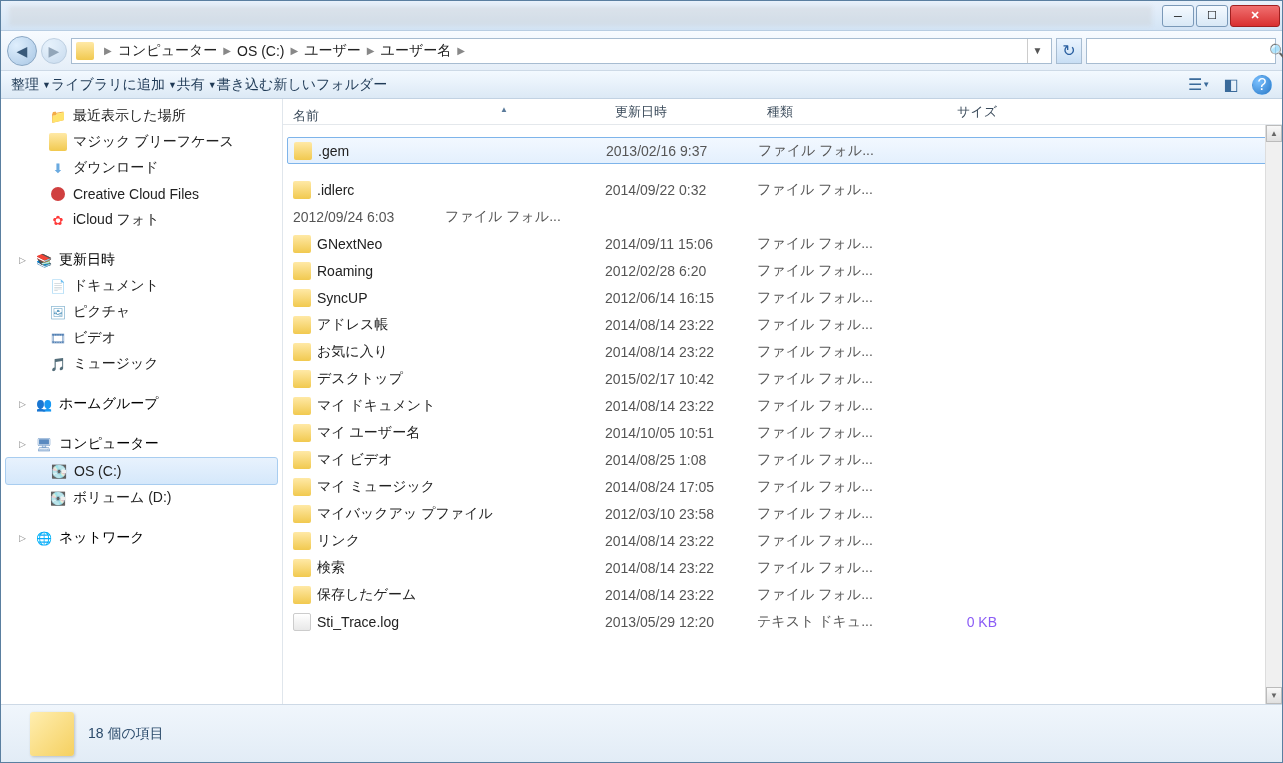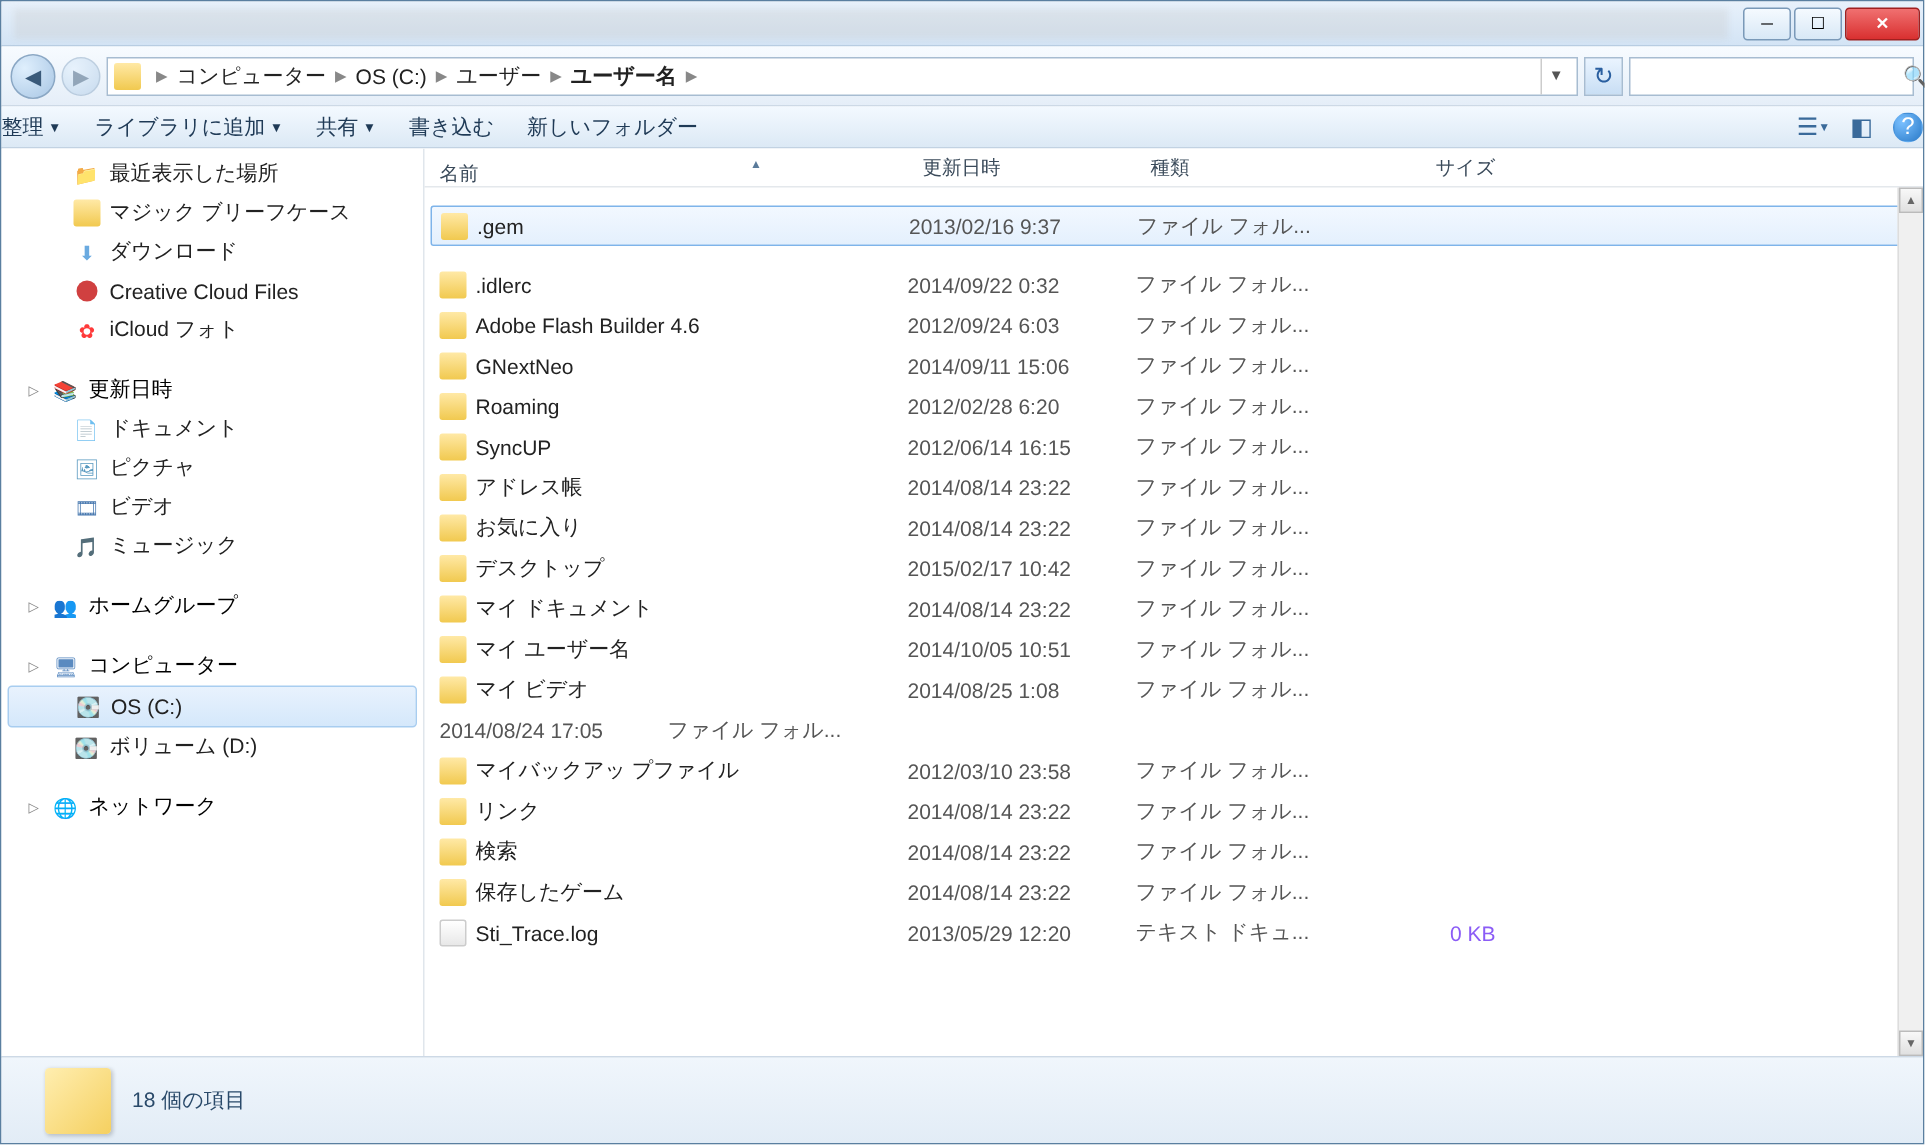--- a/index.html
+++ b/index.html
@@ -15,28 +15,28 @@
 .win-btn.max::before { content:"☐"; }
 .win-btn.close::before { content:"✕"; font-weight:bold; }
 
 .navbar { height: 40px; display: flex; align-items: center; padding: 4px 6px; background: linear-gradient(to bottom,#f7fbff,#e5eef8); border-bottom: 1px solid #cdd9e6; gap: 4px; }
 .nav-btn { width: 30px; height: 30px; border-radius: 50%; border: 1px solid #8aa7c4; background: radial-gradient(circle at 30% 30%,#dfeffd,#a8c6e4); display: flex; align-items:center; justify-content:center; font-size:14px; color:#3a5a7a; cursor:pointer; }
 .nav-btn.fwd { opacity:0.5; width:26px; height:26px; }
 .breadcrumbs { flex: 1; height: 26px; border: 1px solid #a7bcd1; background: #fff; display:flex; align-items:center; padding: 0 4px; }
 .bc-icon { width:18px; height:18px; background: linear-gradient(to bottom,#ffe9a6,#f1c94f); border-radius:2px; margin-right:4px; }
 .bc-sep { color:#888; margin: 0 6px; font-size:10px; }
 .bc-item { font-size: 14px; color: #222; cursor: pointer; }
-.bc-item.bold { font-weight: bold; }
+.bc-item.bold { font-weight: normal; }
 .bc-drop { width:20px; height:24px; border-left:1px solid #ccc; display:flex; align-items:center; justify-content:center; font-size:10px; color:#555; cursor:pointer; margin-left:auto; }
 .refresh-btn { width:26px; height:26px; border:1px solid #a7bcd1; background:linear-gradient(to bottom,#eaf4ff,#c8def4); color:#2a5fa0; display:flex;align-items:center;justify-content:center; cursor:pointer; }
 .searchbox { width:190px; height:26px; border:1px solid #a7bcd1; background:#fff; display:flex; align-items:center; padding: 0 6px; }
 .searchbox input { border:none; flex:1; outline:none; font-size:13px; }
 .search-ico { color:#2a66a8; font-size:14px; }
 
-.toolbar { height: 28px; background: linear-gradient(to bottom,#f3f9ff,#dce9f5); border-bottom:1px solid #c2d2e2; display:flex; align-items:center; padding: 0 0; gap: 22px; }
+.toolbar { height: 28px; background: linear-gradient(to bottom,#f3f9ff,#dce9f5); border-bottom:1px solid #c2d2e2; display:flex; align-items:center; padding: 0 10px; }
 .tb-item { font-size: 14px; color: #1f3a56; cursor: pointer; display:flex; align-items:center; gap:3px; }
 .tb-item .drop { font-size:9px; }
 .tb-right { margin-left:auto; display:flex; gap:10px; align-items:center; }
 .tb-ico { width:22px; height:22px; display:flex; align-items:center; justify-content:center; color:#3a6a9a; cursor:pointer; border:1px solid transparent; }
 .help-ico { width:20px; height:20px; border-radius:50%; background:radial-gradient(circle at 30% 30%,#7ac0ff,#2a7ac8); color:#fff; }
 
 .main { flex:1; display:flex; overflow:hidden; background:#fff; }
 
 .sidebar { width: 282px; border-right: 1px solid #e0e6ec; overflow-y:auto; padding: 4px 0; position:relative; }
 .sidebar::-webkit-scrollbar { width:17px; }
@@ -243,24 +243,20 @@
           <div class="file-row">
             <div class="fname">
               <span class="file-ico "></span>
               <span>.idlerc</span>
             </div>
             <div class="fdate">2014/09/22 0:32</div>
             <div class="ftype">ファイル フォル...</div>
             <div class="fsize"></div>
           </div>
           <div class="file-row">
-            <div class="fname">
-              <span class="file-ico "></span>
-              <span>Adobe Flash Builder 4.6</span>
-            </div>
             <div class="fdate">2012/09/24 6:03</div>
             <div class="ftype">ファイル フォル...</div>
             <div class="fsize"></div>
           </div>
           <div class="file-row">
             <div class="fname">
               <span class="file-ico "></span>
               <span>GNextNeo</span>
             </div>
             <div class="fdate">2014/09/11 15:06</div>
@@ -333,20 +329,24 @@
           <div class="file-row">
             <div class="fname">
               <span class="file-ico "></span>
               <span>マイ ビデオ</span>
             </div>
             <div class="fdate">2014/08/25 1:08</div>
             <div class="ftype">ファイル フォル...</div>
             <div class="fsize"></div>
           </div>
           <div class="file-row">
+            <div class="fname">
+              <span class="file-ico "></span>
+              <span>マイ ミュージック</span>
+            </div>
             <div class="fdate">2014/08/24 17:05</div>
             <div class="ftype">ファイル フォル...</div>
             <div class="fsize"></div>
           </div>
           <div class="file-row">
             <div class="fname">
               <span class="file-ico "></span>
               <span>マイバックアッ プファイル</span>
             </div>
             <div class="fdate">2012/03/10 23:58</div>

